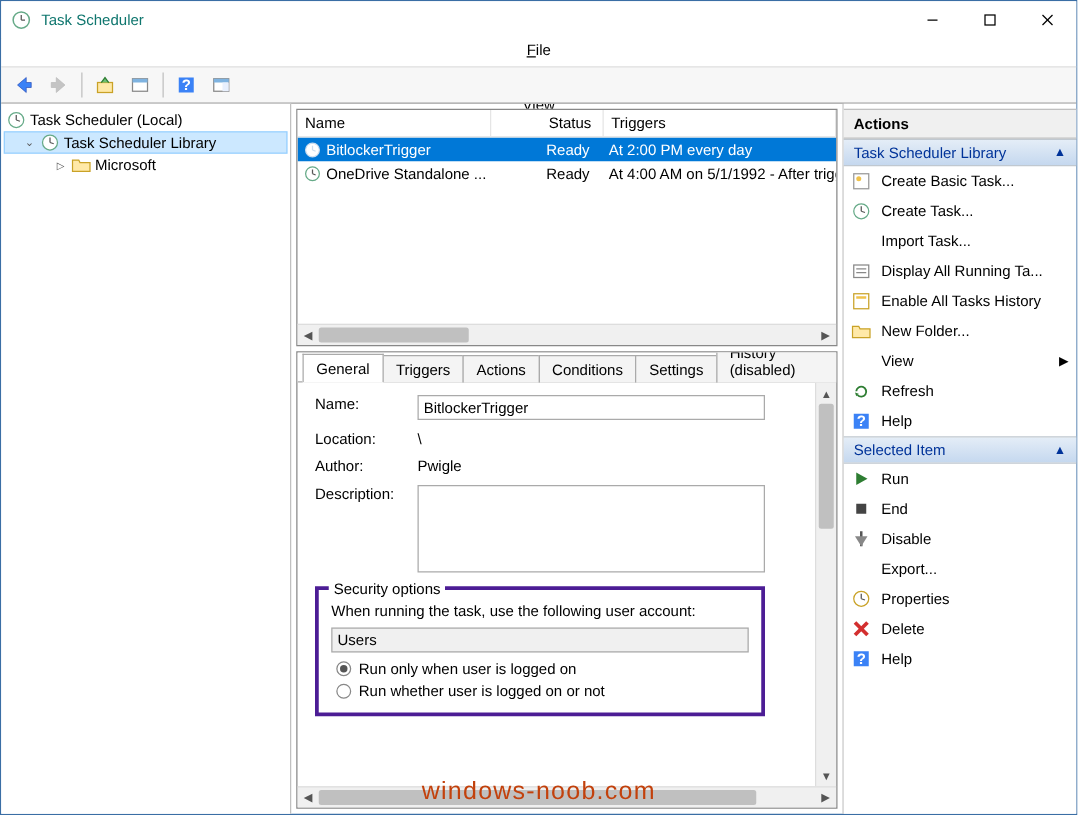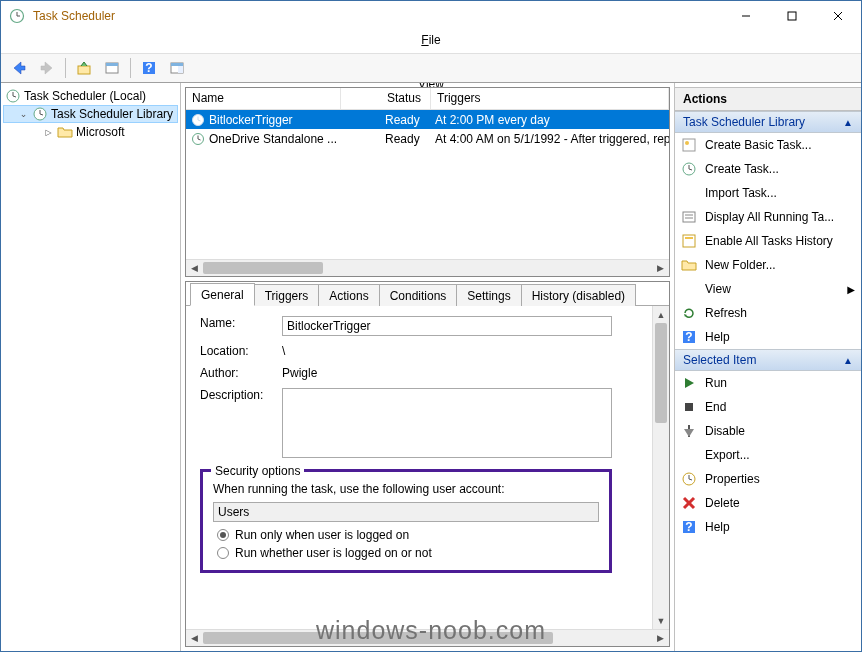--- a/index.html
+++ b/index.html
@@ -1,37 +1,37 @@
 <!DOCTYPE html>
 <html><head>
 <meta charset="utf-8">
 <style>
   * { box-sizing: border-box; font-family: "Segoe UI", Tahoma, sans-serif; font-size: 12px; }
   html,body { margin:0; padding:0; }
   body { background:#fff; }
   .window { width:862px; height:652px; border:1px solid #3a6ea5; background:#fff; display:flex; flex-direction:column; position:relative; }
   
   .titlebar { height:30px; display:flex; align-items:center; padding:0 0 0 8px; background:#fff; }
-  .titlebar .title { margin-left:8px; color:#a16207;text-align:center; }
+  .titlebar .title { margin-left:8px; color:#0f766e;text-align:center; }
   .titlebar .spacer { flex:1; }
   .winbtn { width:46px; height:30px; display:flex; align-items:center; justify-content:center; color:#000; }
   .winbtn svg { width:10px; height:10px; }
   
   .menubar { height:22px; display:flex; align-items:center; padding:0 6px; gap:4px; background:#fff;flex-direction:column; }
   .menuitem { padding:2px 6px; }
   .menuitem .ul { text-decoration:underline; }
   
   .toolbar { height:30px; border-top:1px solid #e0e0e0; border-bottom:1px solid #a0a0a0; background:#f7f7f7; display:flex; align-items:center; padding:0 6px; gap:4px; }
   .tbtn { width:24px; height:24px; display:flex; align-items:center; justify-content:center; border:1px solid transparent; }
   .tbtn svg { width:16px; height:16px; }
   .tsep { width:1px; height:20px; background:#c0c0c0; margin:0 2px; }
   
   .main { flex:1; display:flex; min-height:0; }
   
-  .tree { width:180px; border-right:1px solid #c0c0c0; padding:4px 2px; background:#fff; overflow:auto; }
+  .tree { width:232px; border-right:1px solid #c0c0c0; padding:4px 2px; background:#fff; overflow:auto; }
   .tree-row { display:flex; align-items:center; height:18px; padding:0 2px; gap:3px; white-space:nowrap; }
   .tree-indent1 { padding-left:14px; }
   .tree-indent2 { padding-left:40px; }
   .tree-row.selected { background:#cce8ff; border:1px solid #99d1ff; height:18px; }
   .tree-toggle { width:11px; height:11px; display:flex; align-items:center; justify-content:center; font-size:9px; color:#555; }
   
   .center { flex:1; display:flex; flex-direction:column; border-right:1px solid #c0c0c0; min-width:0; }
   .tasklist { height:190px; border:1px solid #888; margin:4px; background:#fff; display:flex; flex-direction:column; min-height:0; overflow:hidden; }
   .list-header { display:flex; height:22px; background:#fff; border-bottom:1px solid #e0e0e0; flex:none; }
   .list-header .col { padding:3px 6px; border-right:1px solid #e5e5e5; color:#000; }
@@ -73,21 +73,21 @@
   .vscroll .thumb { position:absolute; left:2px; top:0; width:12px; height:100px; background:#c0c0c0; border-radius:2px; }
   
   .actions { width:186px; background:#fff; display:flex; flex-direction:column; }
   .actions-title { background:#f0f0f0; height:24px; display:flex; align-items:center; padding:0 8px; font-weight:600; border-bottom:1px solid #c0c0c0; border-top:1px solid #c0c0c0; margin-top:4px;}
   .section-header { background:linear-gradient(#e4edf7,#c5d8ef); height:22px; display:flex; align-items:center; padding:0 8px; color:#003399; justify-content:space-between; border-top:1px solid #c0c8d0; border-bottom:1px solid #c0c8d0;}
   .section-header .arrow { font-size:10px; color:#003399; }
   .action-item { display:flex; align-items:center; height:24px; padding:0 6px; gap:8px; }
   .action-item .sub { flex:1; color:#000; overflow:hidden; text-overflow:ellipsis; white-space:nowrap;}
   .action-item .more { color:#000; font-size:10px; }
   .ico { width:16px; height:16px; display:inline-flex; align-items:center; justify-content:center; flex:none; }
-  .watermark { position:absolute; bottom:6px; left:0; right:0; text-align:center; color:#737373; font-size:25px; letter-spacing:1px; pointer-events:none; font-family:"Segoe UI","Arial"; }
+  .watermark { position:absolute; bottom:6px; left:0; right:0; text-align:center; color:#c2410c; font-size:20px; letter-spacing:1px; pointer-events:none; font-family:"Segoe UI","Arial"; }
 </style>
 </head>
 <body>
 
 <div class="window">
 
   <div class="titlebar">
     <span class="ico">
       <svg viewBox="0 0 16 16">
           <circle cx="8" cy="8" r="6.5" fill="#fff" stroke="#6a8" stroke-width="1.2"></circle>

